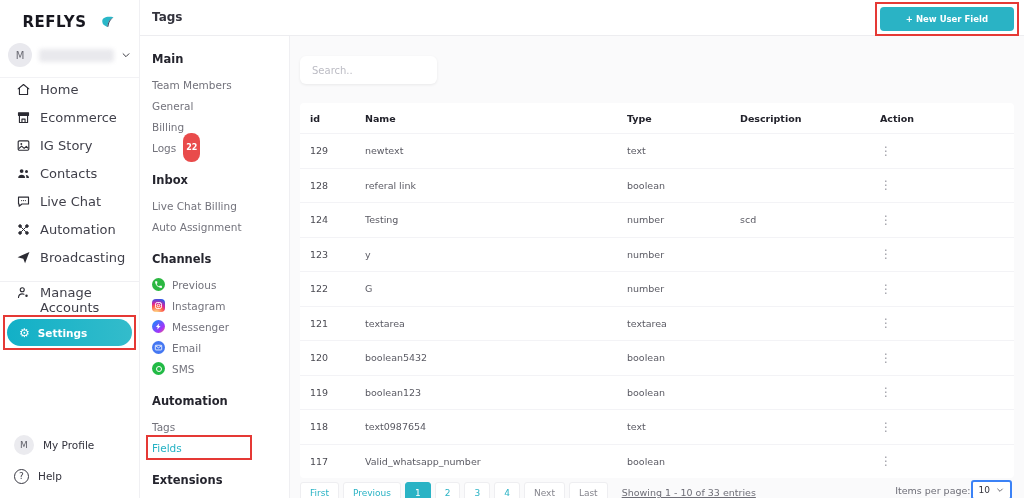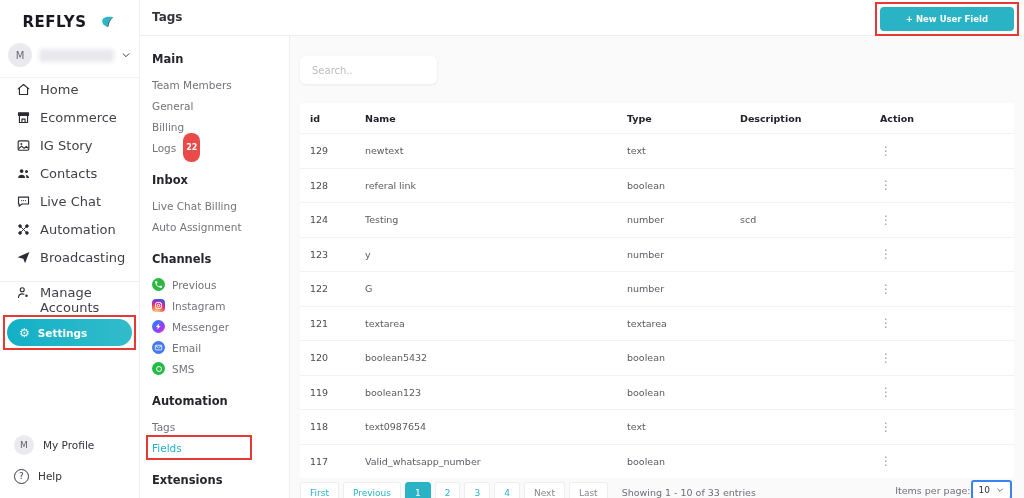--- a/index.html
+++ b/index.html
@@ -60,21 +60,21 @@
   .t-head, .t-row { display:grid; grid-template-columns:55px 262px 113px 140px 1fr; align-items:center; padding-left:10px; }
   .t-head { height:30px; font-size:9.5px; font-weight:bold; color:#22222b; }
   .t-row { height:34.5px; border-top:1px solid #f3f3f6; font-size:9.5px; color:#5a5a63; }
   .cell-id { color:#4a4a52; }
   .action-dots { color:#9b9ba3; font-size:12px; cursor:pointer; width:14px; text-align:center; }
 
   .pagination { position:absolute; left:10px; top:446px; display:flex; gap:4px; align-items:flex-start; }
   .pg-btn { background:#fff; border:1px solid #eeeef1; border-radius:3px; padding:5px 9px; font-size:9px; color:#2ab3c5; cursor:pointer; font-family:inherit; }
   .pg-btn.active { background:#2ab3c5; color:#fff; border-color:#2ab3c5; }
   .pg-btn.muted { color:#85858d; }
-  .pg-summary { font-size:9.5px; color:#6e6e77; margin-left:10px; padding-top:5px; white-space:nowrap; }
+  .pg-summary { font-size:9.5px; color:#6e6e77; margin-left:10px; padding-top:5px; white-space:nowrap;text-decoration:underline; }
   .items-per-page { position:absolute; right:12px; top:444px; display:flex; align-items:center; font-size:9.5px; color:#6e6e77; }
   .ipp-select { border:2px solid #3b82f6; border-radius:3px; padding:3px 6px; font-size:9px; color:#33333c; display:flex; gap:6px; align-items:center; background:#fff; cursor:pointer; }
 </style>
 </head>
 <body>
 
 <div class="app">
 
   <div class="sidebar">
     <div class="logo-row">

